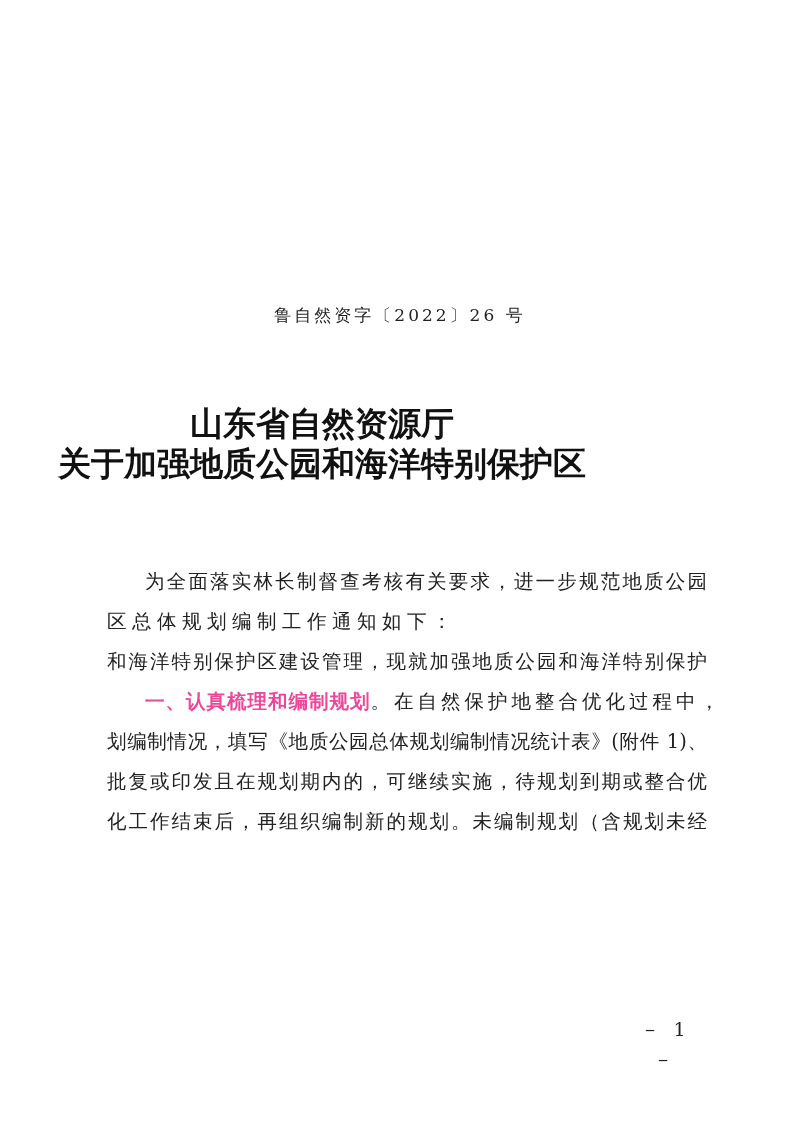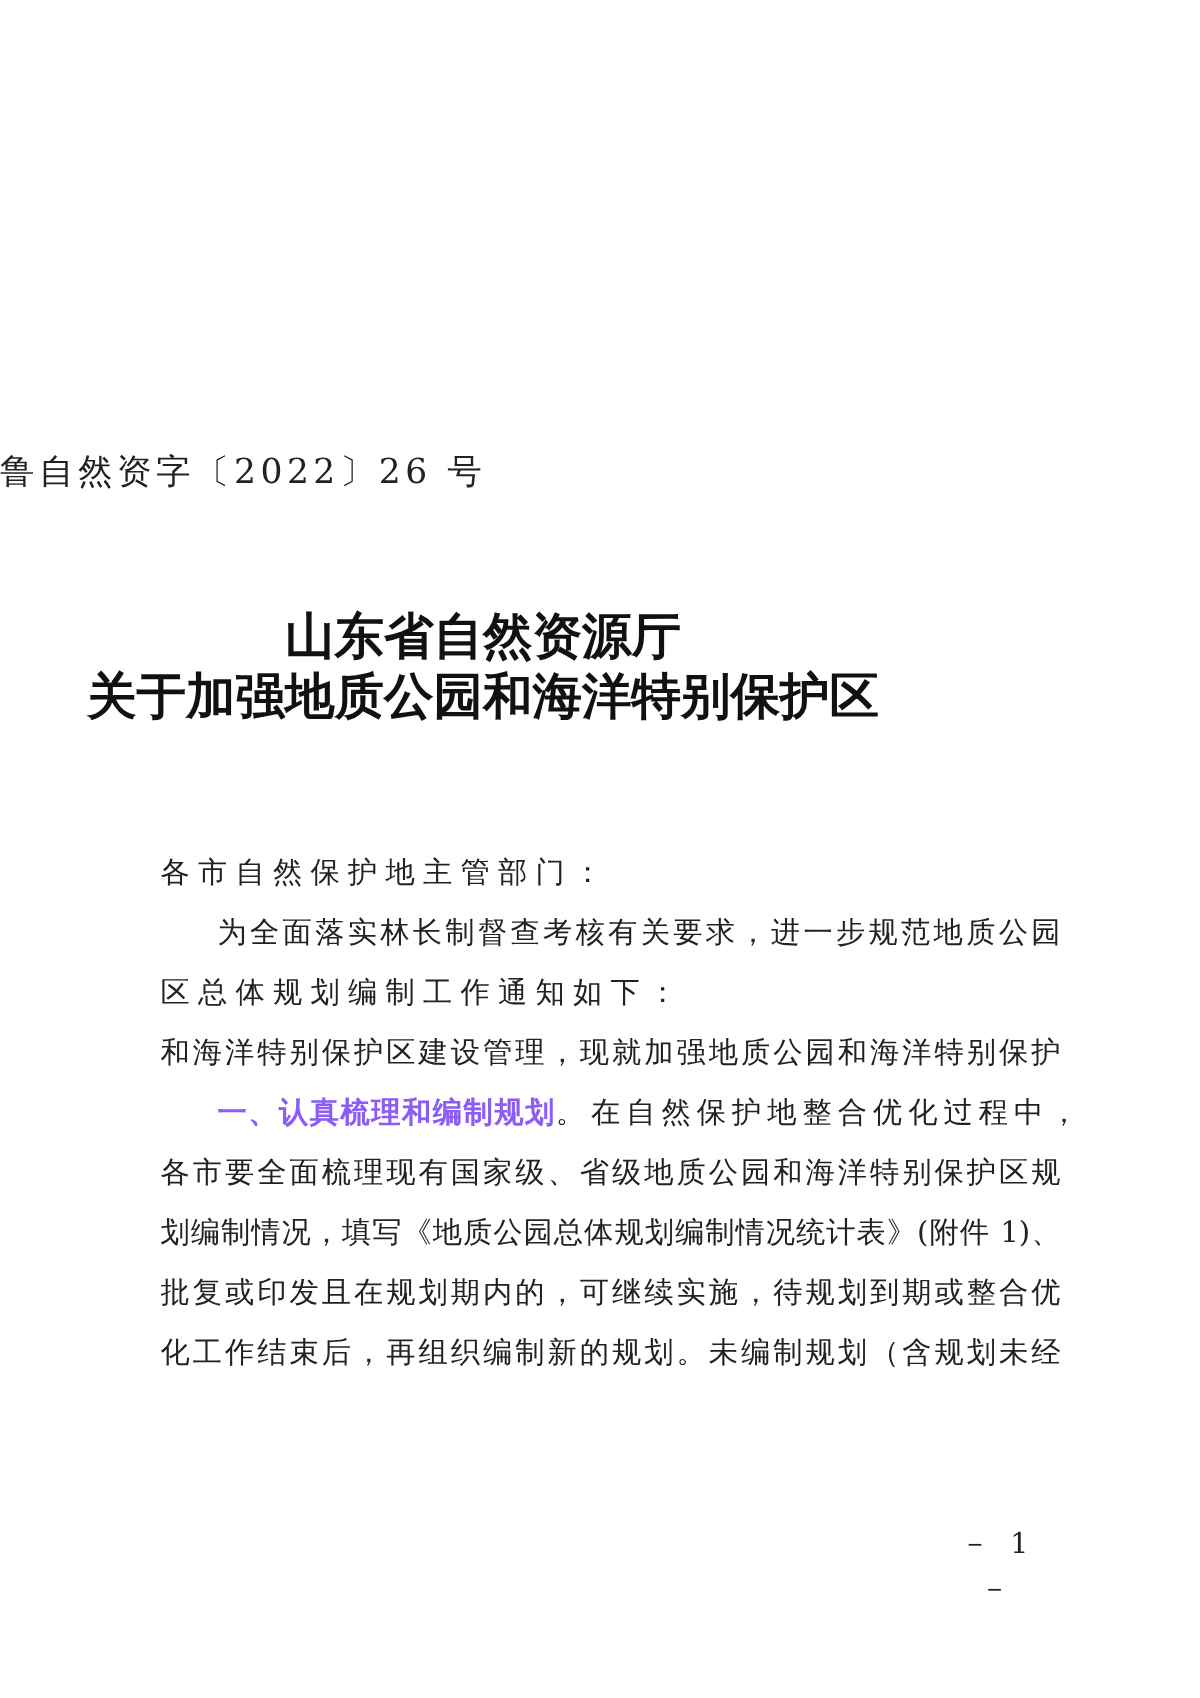--- a/index.html
+++ b/index.html
@@ -13,21 +13,22 @@
       position: relative;
       overflow: hidden;
       color: #1a1a1a;
       font-family: "DejaVu Serif", "Liberation Serif", serif;
     }
     .doc-number {
       position: absolute;
       top: 300px;
       left: 0;
       width: 800px;
-      font-size: 23px;
+      text-align: center;
+      font-size: 17px;
       letter-spacing: 3px;
       line-height: 30px;
       color: #222;
     }
     .title-block {
       position: absolute;
       top: 404px;
       left: 0;
       width: 644px;
       text-align: center;
@@ -61,21 +62,21 @@
       text-align-last: justify;
       letter-spacing: 0;
     }
     .indent {
       padding-left: 38px;
     }
     .heading-inline {
       font-weight: bold;
       font-family: "DejaVu Sans", "Liberation Sans", sans-serif;
       letter-spacing: 1px;
-      color: #8b5cf6;
+      color: #ec4899;
     }
     .page-number {
       position: absolute;
       top: 1014px;
       left: 630px;
       width: 70px;
       text-align: center;
       font-size: 19px;
       line-height: 30px;
       color: #222;
@@ -88,33 +89,31 @@
 <div>
 
   <div class="doc-number">鲁自然资字〔2022〕26 号</div>
 
   <div class="title-block">
     <div class="title-line">山东省自然资源厅</div>
     <div class="title-line">关于加强地质公园和海洋特别保护区</div>
   </div>
 
   <div class="body-block">
-    <div class="line">各市自然保护地主管部门：</div>
 
     <div>
       <div class="line justify indent">为​全​面​落​实​林​长​制​督​查​考​核​有​关​要​求​，​进​一​步​规​范​地​质​公​园</div>
       <div class="line">区总体规划编制工作通知如下：</div>
       <div class="line justify">和​海​洋​特​别​保​护​区​建​设​管​理​，​现​就​加​强​地​质​公​园​和​海​洋​特​别​保​护</div>
     </div>
 
     <div>
       <div class="line indent" style="letter-spacing:4px;">
         <span class="heading-inline">一、认真梳理和编制规划</span><span>。</span><span>在自然保护地整合优化过程中，</span>
       </div>
-      <div class="line justify">各​市​要​全​面​梳​理​现​有​国​家​级​、​省​级​地​质​公​园​和​海​洋​特​别​保​护​区​规</div>
       <div class="line justify">划​编​制​情​况​，​填​写​《​地​质​公​园​总​体​规​划​编​制​情​况​统​计​表​》​(​附​件​ ​1​)​、</div>
       <div class="line justify">批​复​或​印​发​且​在​规​划​期​内​的​，​可​继​续​实​施​，​待​规​划​到​期​或​整​合​优</div>
       <div class="line justify">化​工​作​结​束​后​，​再​组​织​编​制​新​的​规​划​。​未​编​制​规​划​（​含​规​划​未​经</div>
     </div>
   </div>
 
   <div class="page-number">－ 1 －</div>
 
 </div>
 

